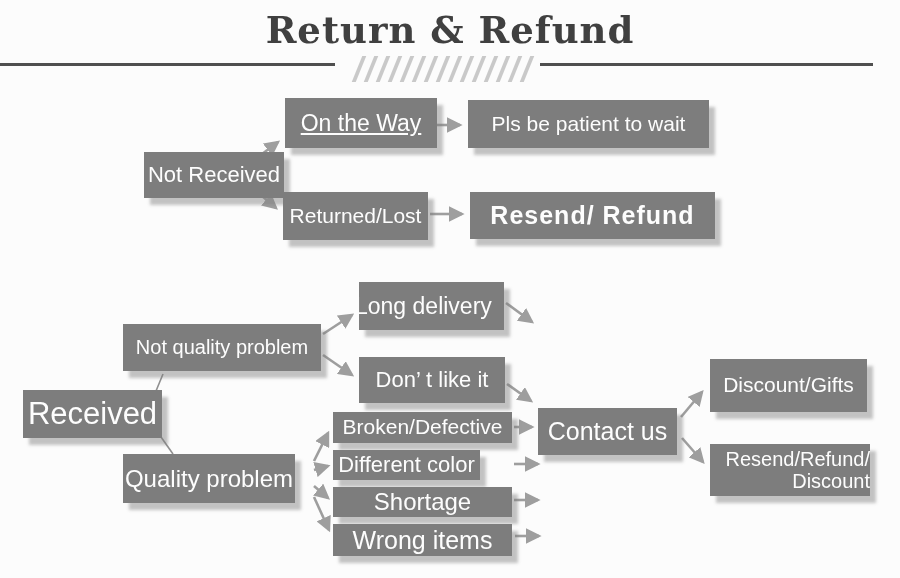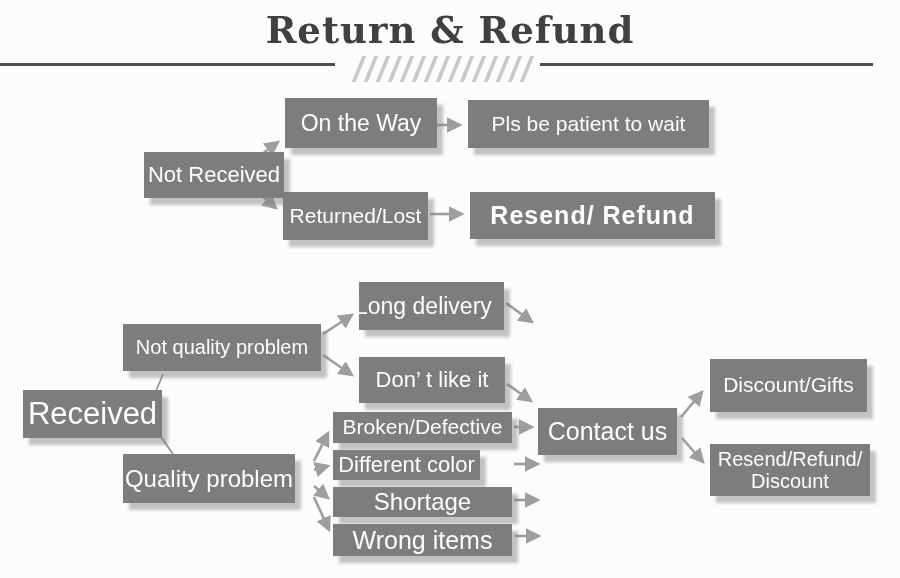--- a/index.html
+++ b/index.html
@@ -28,39 +28,39 @@
   }
   .flow-svg{position:absolute;left:0;top:0;z-index:1;}
   .node{
     position:absolute;z-index:2;box-sizing:border-box;
     background:#7d7d7d;color:#fdfdfd;
     display:flex;align-items:center;justify-content:center;
     white-space:nowrap;overflow:hidden;line-height:1.05;
     box-shadow:6px 7px 3px rgba(125,125,125,0.45);
   }
   .n-not-received{left:112px;top:152px;width:140px;height:46px;font-size:22px;margin-left:32px;}
-  .n-on-the-way{left:285px;top:98px;width:152px;height:50px;font-size:23px;}
+  .n-on-the-way{left:285px;top:98px;width:152px;height:50px;font-size:23px;text-decoration:underline;}
   .n-pls-wait{left:468px;top:100px;width:241px;height:48px;font-size:21px;}
   .n-returned-lost{left:283px;top:192px;width:145px;height:48px;font-size:21px;}
   .n-resend-refund{left:470px;top:192px;width:245px;height:47px;font-size:25px;font-weight:700;letter-spacing:1px;}
   .n-received{left:23px;top:390px;width:139px;height:48px;font-size:31px;}
   .n-not-quality{left:123px;top:324px;width:198px;height:47px;font-size:20px;}
   .n-long-delivery{left:359px;top:282px;width:145px;height:48px;font-size:23px;justify-content:flex-start;}
   .n-long-delivery span{margin-left:-4px;}
   .n-dont-like{left:359px;top:357px;width:146px;height:46px;font-size:22px;}
   .n-quality{left:123px;top:454px;width:172px;height:49px;font-size:24px;}
   .n-broken{left:333px;top:412px;width:179px;height:31px;font-size:21px;text-align:center;}
   .n-diff-color{left:333px;top:450px;width:147px;height:30px;font-size:22px;}
   .n-shortage{left:333px;top:487px;width:179px;height:30px;font-size:24px;}
   .n-wrong-items{left:333px;top:524px;width:179px;height:32px;font-size:25px;}
   .n-contact-us{left:538px;top:408px;width:139px;height:47px;font-size:25px;}
   .n-discount-gifts{left:710px;top:359px;width:157px;height:53px;font-size:21px;}
   .n-resend-discount{
     left:710px;top:444px;width:160px;height:52px;font-size:20px;
-    flex-direction:column;align-items:center;justify-content:center;
+    flex-direction:column;align-items:flex-end;justify-content:center;
     line-height:1.12;
   }
 </style>
 </head>
 <body>
 
 <div class="title">Return &amp; Refund</div>
 <div class="rule rule-left"></div>
 <div class="rule rule-right"></div>
 <div class="hatch">

